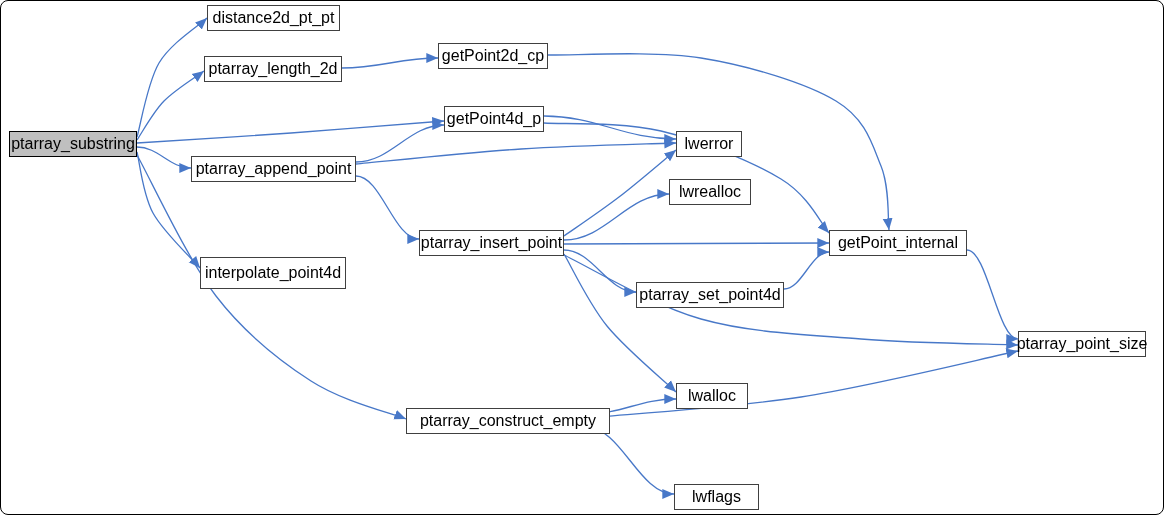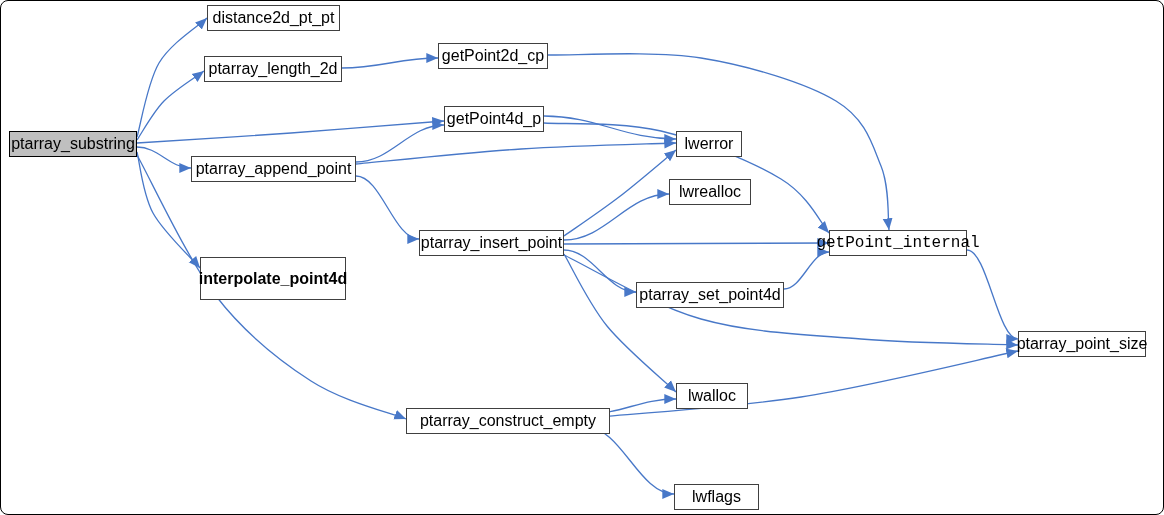--- a/index.html
+++ b/index.html
@@ -82,20 +82,20 @@
     </svg>
     <div class="node root" style="left: 8px; top: 130px; width: 128px; height: 26px;">ptarray_substring</div>
     <div class="node" style="left: 206px; top: 4px; width: 133px; height: 26px;">distance2d_pt_pt</div>
     <div class="node" style="left: 203px; top: 55px; width: 138px; height: 26px;">ptarray_length_2d</div>
     <div class="node" style="left: 437px; top: 42px; width: 110px; height: 26px;">getPoint2d_cp</div>
     <div class="node" style="left: 443px; top: 105px; width: 100px; height: 26px;">getPoint4d_p</div>
     <div class="node" style="left: 190px; top: 155px; width: 165px; height: 26px;">ptarray_append_point</div>
     <div class="node" style="left: 675px; top: 130px; width: 66px; height: 26px;">lwerror</div>
     <div class="node" style="left: 668px; top: 178px; width: 82px; height: 26px;">lwrealloc</div>
     <div class="node" style="left: 418px; top: 229px; width: 145px; height: 26px;">ptarray_insert_point</div>
-    <div class="node" style="left: 828px; top: 229px; width: 138px; height: 26px; font-family: Liberation Mono, monospace;">getPoint_internal</div>
+    <div class="node" style="left: 828px; top: 229px; width: 138px; height: 26px;">getPoint_internal</div>
     <div class="node" style="left: 635px; top: 281px; width: 148px; height: 26px;">ptarray_set_point4d</div>
-    <div class="node" style="left: 199px; top: 256px; width: 146px; height: 43px; font-weight: bold;">interpolate_point4d</div>
+    <div class="node" style="left: 199px; top: 256px; width: 146px; height: 32px;">interpolate_point4d</div>
     <div class="node" style="left: 1017px; top: 330px; width: 128px; height: 26px;">ptarray_point_size</div>
     <div class="node" style="left: 675px; top: 382px; width: 72px; height: 26px;">lwalloc</div>
     <div class="node" style="left: 405px; top: 407px; width: 204px; height: 26px;">ptarray_construct_empty</div>
     <div class="node" style="left: 673px; top: 483px; width: 85px; height: 26px;">lwflags</div>
   </div>
 
 </body></html>

